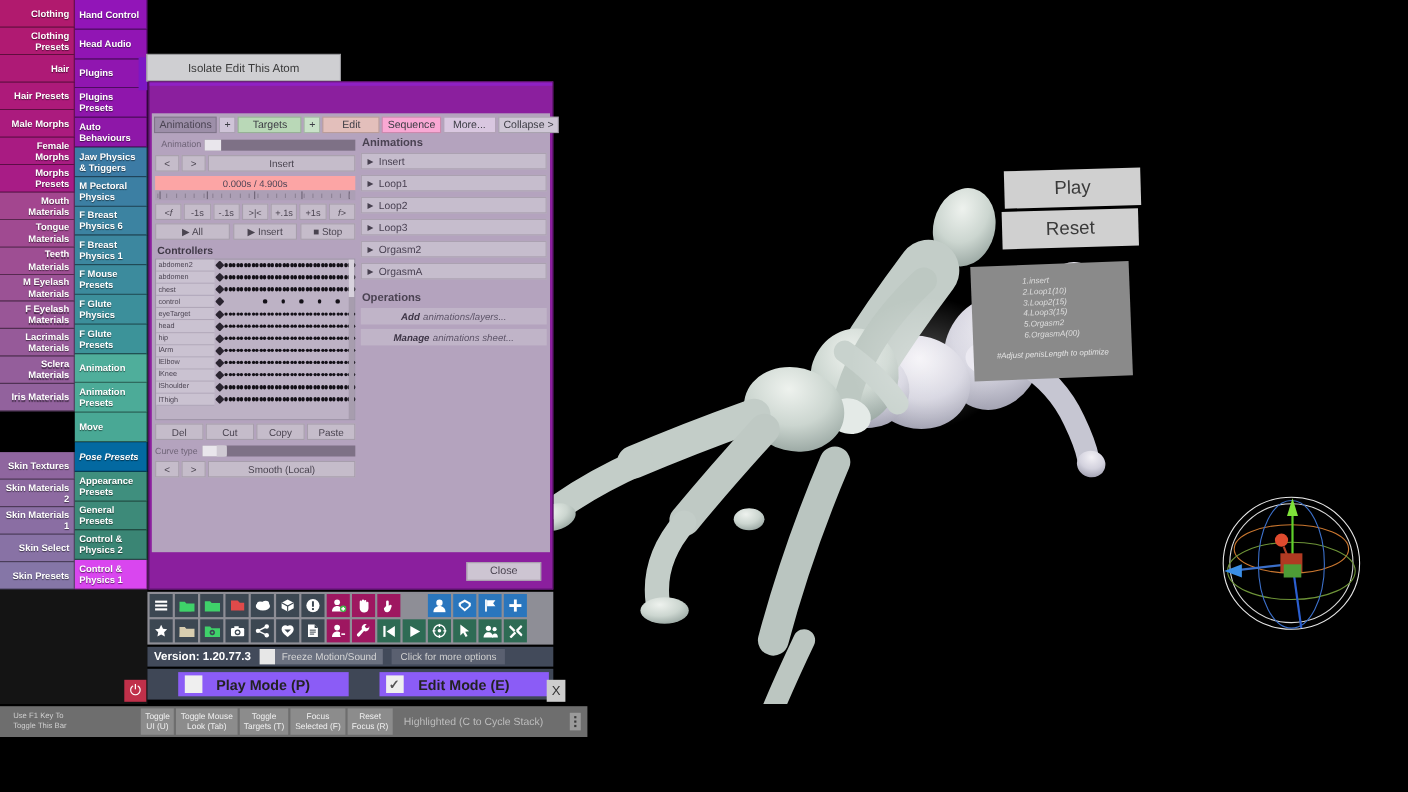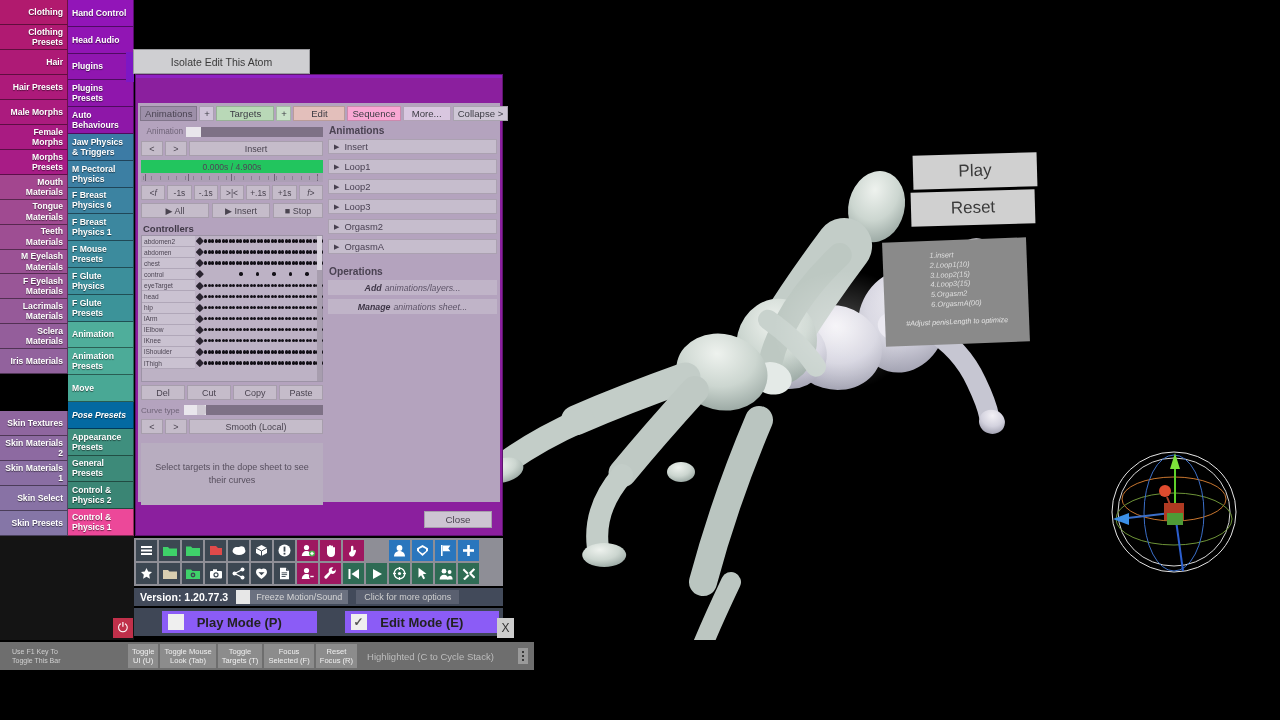--- a/index.html
+++ b/index.html
@@ -75,21 +75,21 @@
   .row{ display:flex; gap:2px; margin-top:3px; }
   .mini-btn{
     background:#c5bcca; border:1px solid #a79eac; height:15px;
     display:flex; align-items:center; justify-content:center;
     font-size:9px; color:#4a4450;
   }
   .mini-btn.w22{ flex:0 0 22px; }
   .mini-btn.grow{ flex:1 1 auto; }
 
   #time-readout{
-    margin-top:4px; height:13px; background:#22c55e; color:#4e4556;
+    margin-top:4px; height:13px; background:#fca5a5; color:#4e4556;
     font-size:8.6px; display:flex; align-items:center; justify-content:center;
   }
   #ruler{ height:9px; background:#ac9fb5; position:relative; }
   #ruler i{ position:absolute; top:1px; width:1px; height:7px; background:#6d6275; }
   #ruler b{ position:absolute; top:3px; width:1px; height:4px; background:#8c8194; }
 
   .stepbtns{ display:flex; gap:2px; margin-top:3px; }
   .stepbtns .mini-btn{ flex:1 1 0; font-size:8.4px; font-style:italic; }
   .stepbtns .mini-btn.noital{ font-style:normal; }
 
@@ -248,21 +248,21 @@
       <div class="side-btn" style="background: rgb(60, 139, 157);">F Mouse Presets</div>
       <div class="side-btn" style="background: rgb(60, 143, 155);">F Glute Physics</div>
       <div class="side-btn" style="background: rgb(60, 147, 153);">F Glute Presets</div>
       <div class="side-btn" style="background: rgb(79, 174, 155);">Animation</div>
       <div class="side-btn" style="background: rgb(76, 171, 152);">Animation Presets</div>
       <div class="side-btn" style="background: rgb(73, 168, 149);">Move</div>
       <div class="side-btn" style="background: #0369a1; font-style: italic;">Pose Presets</div>
       <div class="side-btn" style="background: rgb(63, 143, 126);">Appearance Presets</div>
       <div class="side-btn" style="background: rgb(61, 138, 121);">General Presets</div>
       <div class="side-btn" style="background: rgb(58, 133, 116);">Control &amp; Physics 2</div>
-      <div class="side-btn" style="background: #ec4899;">Control &amp; Physics 1</div>
+      <div class="side-btn" style="background: #d946ef;">Control &amp; Physics 1</div>
     </div>
 </div>
 <div id="sidebar-bottom-fill"></div>
 
 <div id="isolate-tab"></div>
 <div id="isolate-btn">Isolate Edit This Atom</div>
 
 <div id="scene">
   <svg width="777" height="640" viewBox="0 0 777 640">
     <defs>
@@ -887,21 +887,20 @@
             <div class="knob"></div>
           </div>
       </div>
 
       <div class="row">
         <div class="mini-btn w22">&lt;</div>
         <div class="mini-btn w22">&gt;</div>
         <div class="mini-btn grow">Smooth (Local)</div>
       </div>
 
-      <div id="curve-hint">Select targets in the dope sheet to see their curves</div>
     </div>
 
     <div id="rightcol">
       <div class="sect-title">Animations</div>
       <div id="anim-list">
           <div class="anim-item">
             <span class="tri">▶</span>
             <span>Insert</span>
           </div>
           <div class="anim-item">

